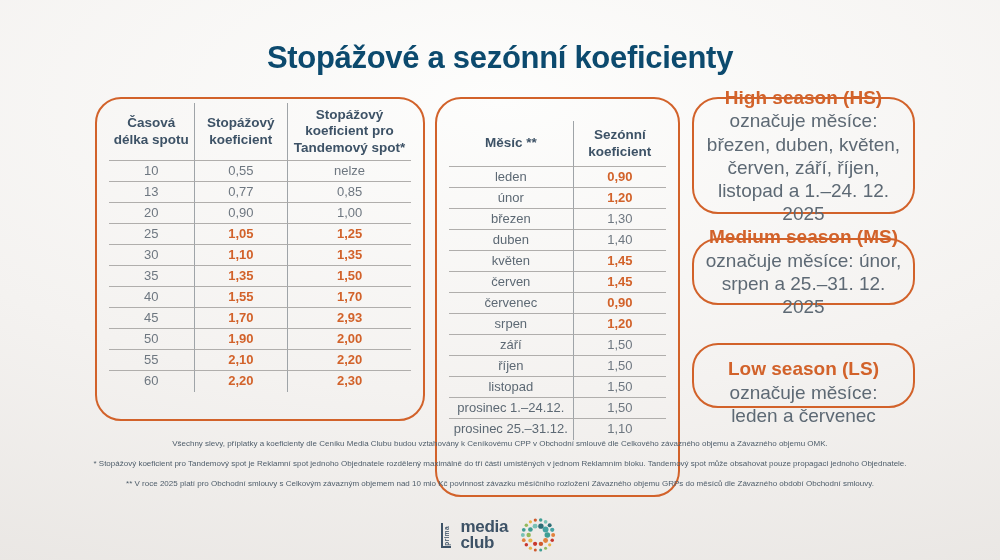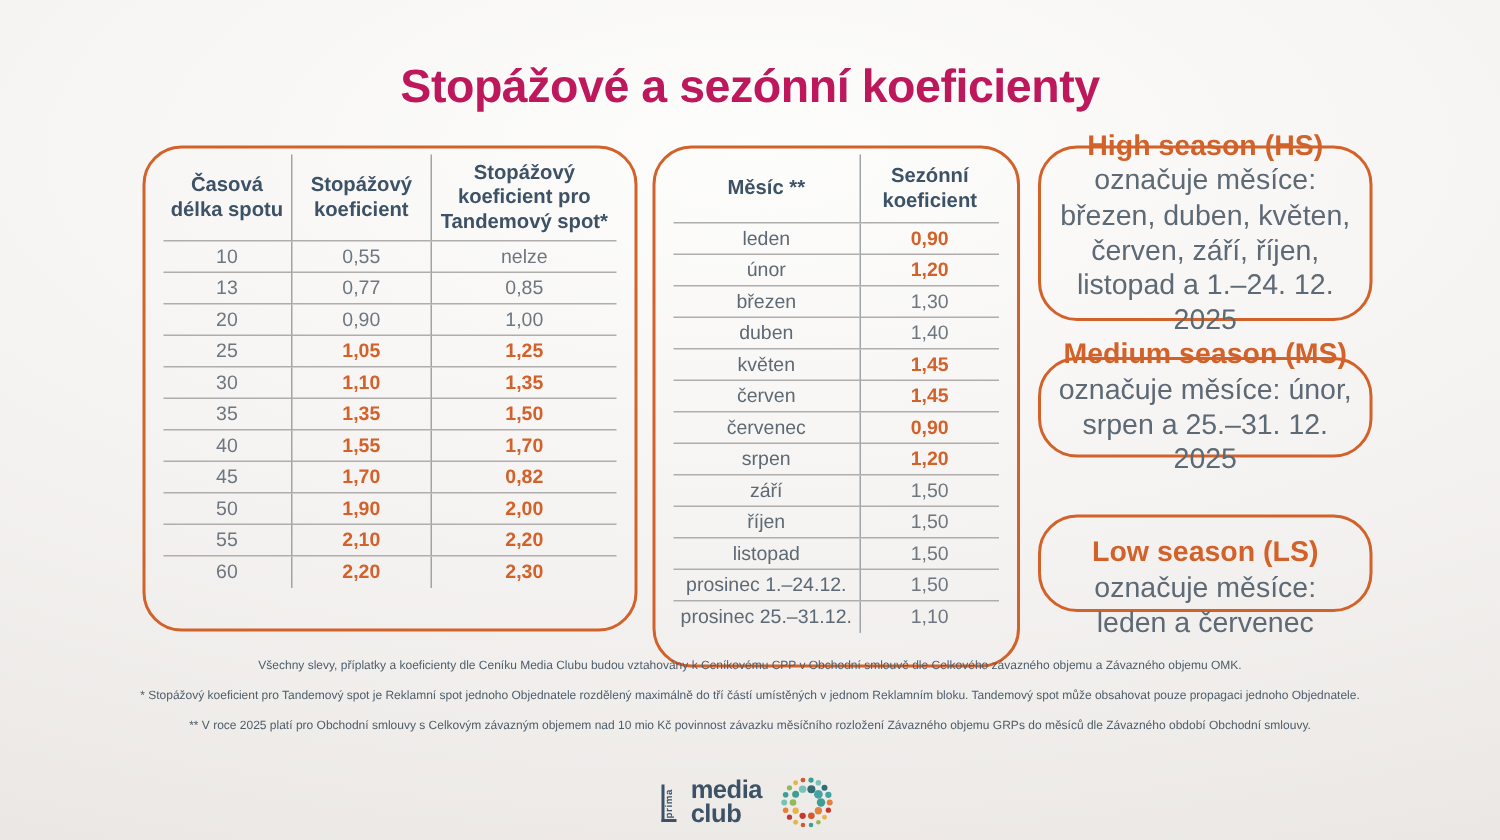--- a/index.html
+++ b/index.html
@@ -6,28 +6,28 @@
   body{
     width:1000px;height:560px;
     font-family:"Liberation Sans","DejaVu Sans",sans-serif;
     background:radial-gradient(120% 95% at 50% 18%, #fdfdfc 0%, #f4f2f0 55%, #e9e6e3 100%);
     position:relative;overflow:hidden;
     -webkit-font-smoothing:antialiased;
   }
   .stage{position:absolute;inset:0;}
   .title{
     position:absolute;top:40px;left:0;right:0;
-    text-align:center;font-size:31px;font-weight:800;color:#be185d;letter-spacing:-0.3px;
+    text-align:center;font-size:31px;font-weight:800;color:#0c4a6e;letter-spacing:-0.3px;
   }
   .panel{
     position:absolute;border:2px solid #d2622a;border-radius:26px;background:transparent;
     box-sizing:border-box;
   }
   .panel-left{top:97px;left:95px;width:330px;height:324px;padding:4px 12px 0;}
-  .panel-mid{top:97px;left:435px;width:245px;height:348px;padding:4px 12px 0;}
+  .panel-mid{top:97px;left:435px;width:245px;height:400px;padding:22px 12px 0;}
   .grid{display:grid;width:100%;}
   .lt{grid-template-columns:28% 31% 41%;}
   .mt{grid-template-columns:57% 43%;}
   .cell{
     display:flex;align-items:center;justify-content:center;text-align:center;
     font-size:13px;color:#6e7780;border-bottom:1px solid #b0aeac;box-sizing:border-box;
     line-height:1.15;
   }
   .lt .cell.vd, .mt .cell.vd{border-left:1px solid #9fa4a8;}
   .hcell{height:58px;font-weight:700;color:#3d5266;font-size:13.5px;line-height:1.22;}
@@ -109,21 +109,21 @@
       <div class="cell rcell">35</div>
       <div class="cell rcell vd hl">1,35</div>
       <div class="cell rcell vd hl">1,50</div>
 
       <div class="cell rcell">40</div>
       <div class="cell rcell vd hl">1,55</div>
       <div class="cell rcell vd hl">1,70</div>
 
       <div class="cell rcell">45</div>
       <div class="cell rcell vd hl">1,70</div>
-      <div class="cell rcell vd hl">0,82</div>
+      <div class="cell rcell vd hl">2,93</div>
 
       <div class="cell rcell">50</div>
       <div class="cell rcell vd hl">1,90</div>
       <div class="cell rcell vd hl">2,00</div>
 
       <div class="cell rcell">55</div>
       <div class="cell rcell vd hl">2,10</div>
       <div class="cell rcell vd hl">2,20</div>
 
       <div class="cell rcell">60</div>

